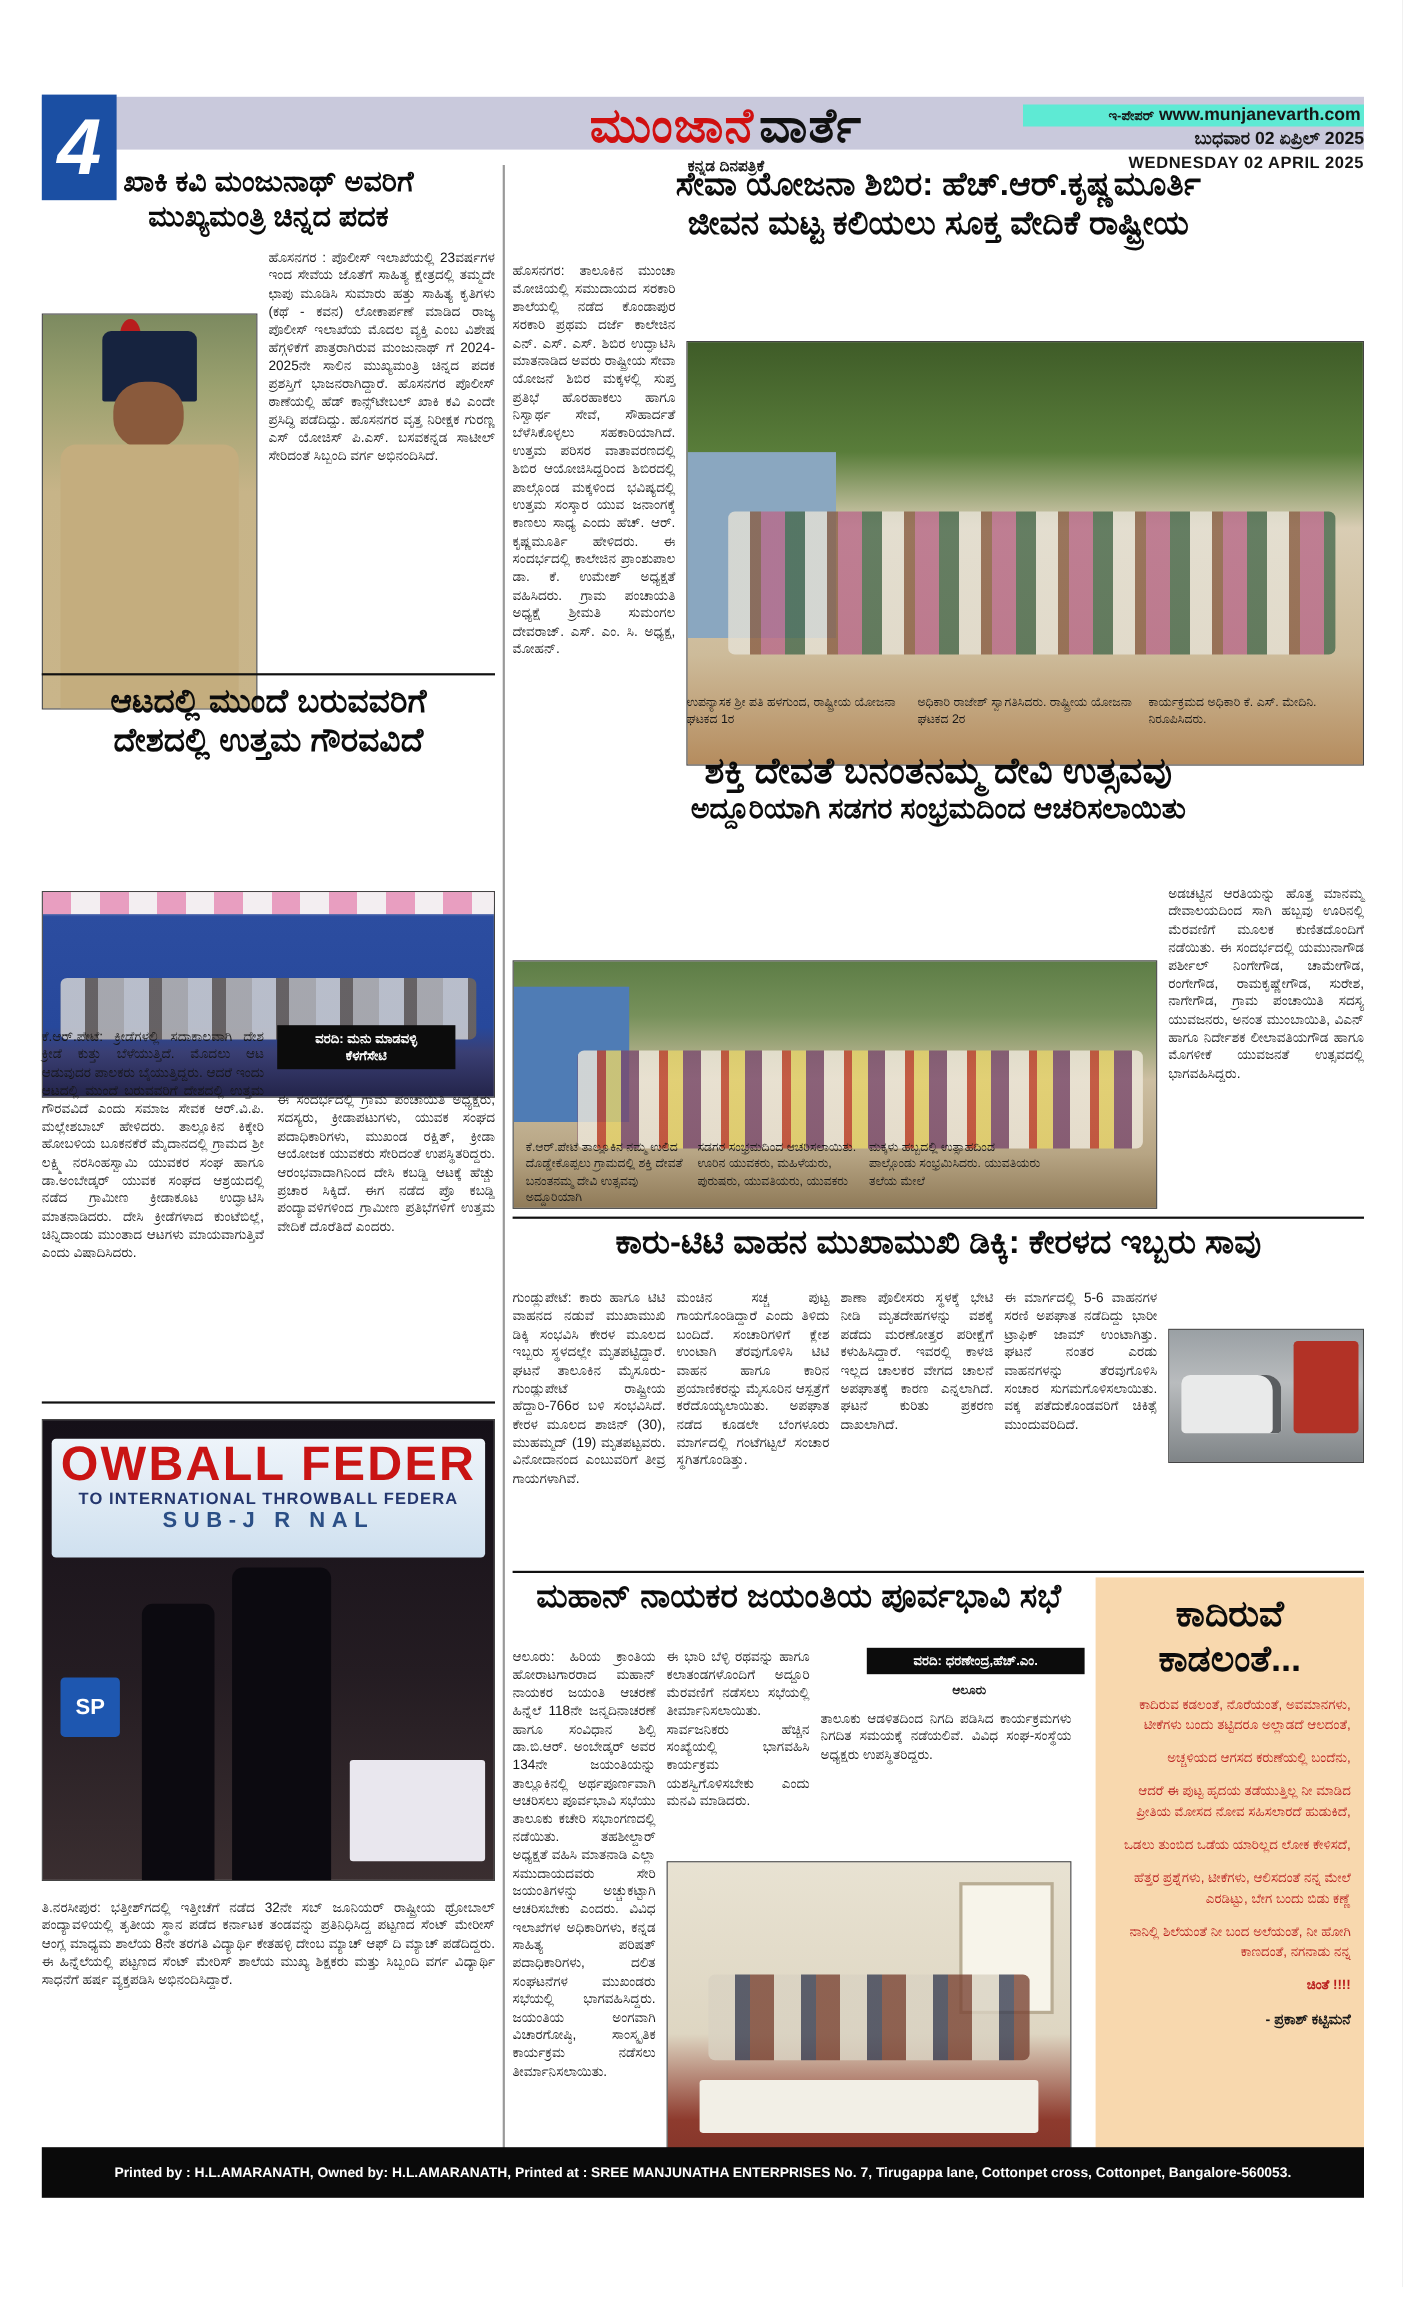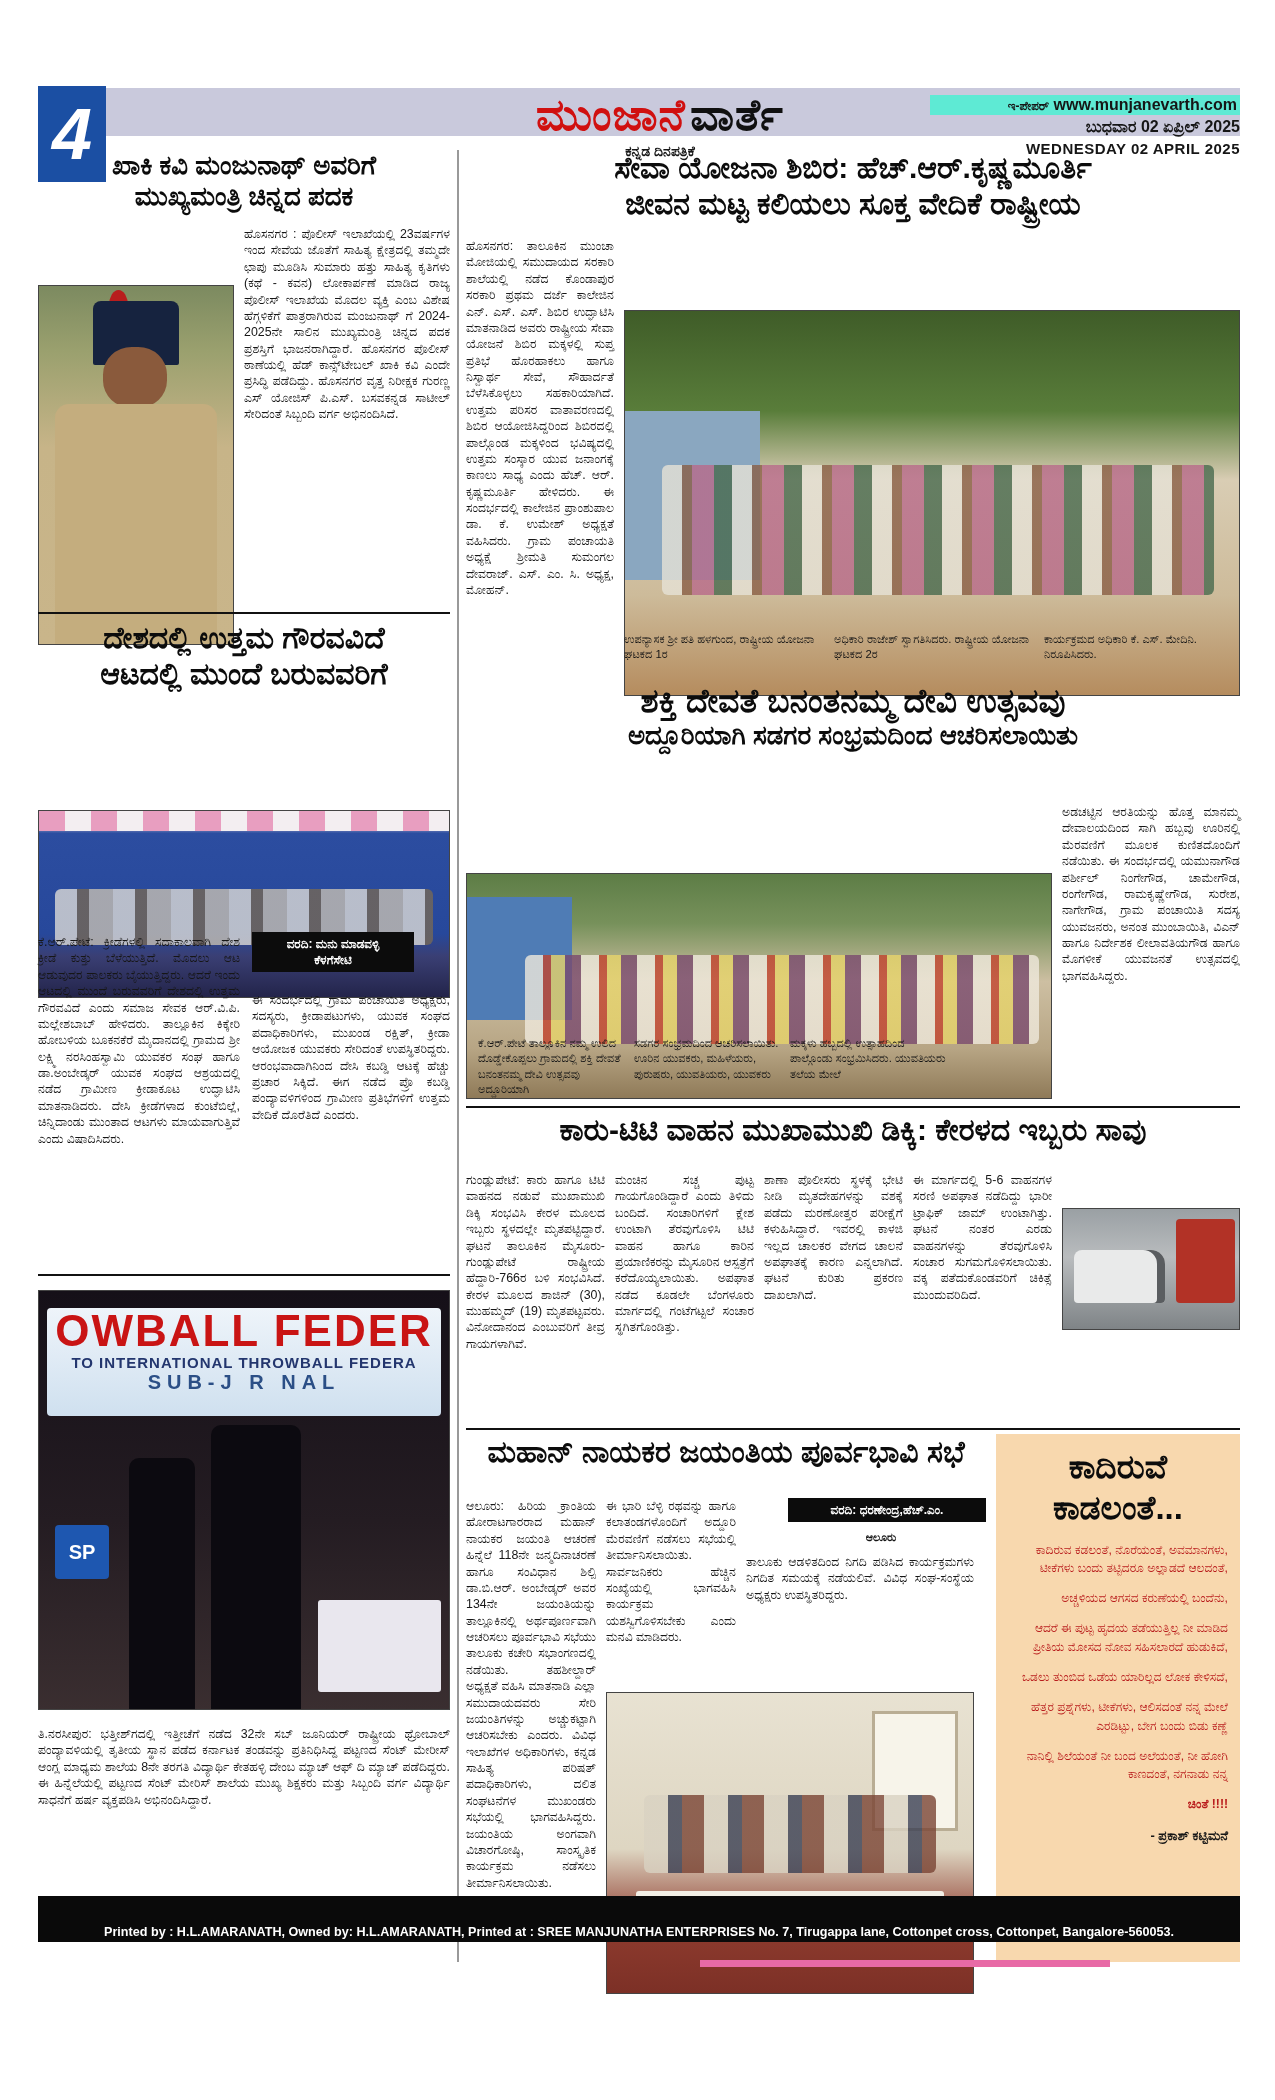--- a/index.html
+++ b/index.html
@@ -127,22 +127,22 @@
       <div class="cap"></div>
       <div class="face"></div>
       <div class="torso"></div>
     </div>
     <div class="abs small just" style="left:206px;top:76px;width:206px;height:380px;">ಹೊಸನಗರ : ಪೊಲೀಸ್ ಇಲಾಖೆಯಲ್ಲಿ 23ವರ್ಷಗಳ ಇಂದ ಸೇವೆಯ ಜೊತೆಗೆ ಸಾಹಿತ್ಯ ಕ್ಷೇತ್ರದಲ್ಲಿ ತಮ್ಮದೇ ಛಾಪು ಮೂಡಿಸಿ ಸುಮಾರು ಹತ್ತು ಸಾಹಿತ್ಯ ಕೃತಿಗಳು (ಕಥೆ - ಕವನ) ಲೋಕಾರ್ಪಣೆ ಮಾಡಿದ ರಾಜ್ಯ ಪೊಲೀಸ್ ಇಲಾಖೆಯ ಮೊದಲ ವ್ಯಕ್ತಿ ಎಂಬ ವಿಶೇಷ ಹೆಗ್ಗಳಿಕೆಗೆ ಪಾತ್ರರಾಗಿರುವ ಮಂಜುನಾಥ್ ಗೆ 2024-2025ನೇ ಸಾಲಿನ ಮುಖ್ಯಮಂತ್ರಿ ಚಿನ್ನದ ಪದಕ ಪ್ರಶಸ್ತಿಗೆ ಭಾಜನರಾಗಿದ್ದಾರೆ. ಹೊಸನಗರ ಪೊಲೀಸ್ ಠಾಣೆಯಲ್ಲಿ ಹೆಡ್ ಕಾನ್ಸ್‌ಟೇಬಲ್ ಖಾಕಿ ಕವಿ ಎಂದೇ ಪ್ರಸಿದ್ಧಿ ಪಡೆದಿದ್ದು. ಹೊಸನಗರ ವೃತ್ತ ನಿರೀಕ್ಷಕ ಗುರಣ್ಣ ಎಸ್ ಯೋಜಿಸ್ ಪಿ.ಎಸ್. ಬಸವಕನ್ನಡ ಸಾಟೀಲ್ ಸೇರಿದಂತೆ ಸಿಬ್ಬಂದಿ ವರ್ಗ ಅಭಿನಂದಿಸಿದೆ.</div>
   </div>
 
   <div class="abs h-rule" style="left:38px;top:612px;width:412px;"></div>
 
   <div class="abs" style="left:38px;top:620px;width:412px;height:648px;">
+    <div class="hl hl-30">ಆಟದಲ್ಲಿ ಮುಂದೆ ಬರುವವರಿಗೆ</div>
     <div class="hl hl-30">ದೇಶದಲ್ಲಿ ಉತ್ತಮ ಗೌರವವಿದೆ</div>
-    <div class="hl hl-30">ಆಟದಲ್ಲಿ ಮುಂದೆ ಬರುವವರಿಗೆ</div>
     <div class="abs photo ph-l2" style="left:0;top:118px;width:412px;height:188px;">
       <div class="drape"></div>
       <div class="people"></div>
     </div>
     <div class="abs byline-box" style="left:214px;top:312px;width:150px;">
       <div>ವರದಿ: ಮನು ಮಾಡವಳ್ಳಿ</div>
       <div>ಕೆಳಗೆಸೇಟಿ</div>
     </div>
     <div class="abs small just" style="left:0;top:314px;width:202px;height:330px;">ಕೆ.ಆರ್.ಪೇಟೆ: ಕ್ರೀಡೆಗಳಲ್ಲಿ ಸದಾಕಾಲವಾಗಿ ದೇಶ ಕ್ರೀಡೆ ಕುತ್ತು ಬೆಳೆಯುತ್ತಿದೆ. ಮೊದಲು ಆಟ ಆಡುವುದರ ಪಾಲಕರು ಬೈಯುತ್ತಿದ್ದರು. ಆದರೆ ಇಂದು ಆಟದಲ್ಲಿ ಮುಂದೆ ಬರುವವರಿಗೆ ದೇಶದಲ್ಲಿ ಉತ್ತಮ ಗೌರವವಿದೆ ಎಂದು ಸಮಾಜ ಸೇವಕ ಆರ್.ವಿ.ಪಿ. ಮಲ್ಲೇಶಬಾಬ್ ಹೇಳಿದರು. ತಾಲ್ಲೂಕಿನ ಕಿಕ್ಕೇರಿ ಹೋಬಳಿಯ ಬೂಕನಕೆರೆ ಮೈದಾನದಲ್ಲಿ ಗ್ರಾಮದ ಶ್ರೀ ಲಕ್ಷ್ಮಿ ನರಸಿಂಹಸ್ವಾಮಿ ಯುವಕರ ಸಂಘ ಹಾಗೂ ಡಾ.ಅಂಬೇಡ್ಕರ್ ಯುವಕ ಸಂಘದ ಆಶ್ರಯದಲ್ಲಿ ನಡೆದ ಗ್ರಾಮೀಣ ಕ್ರೀಡಾಕೂಟ ಉದ್ಘಾಟಿಸಿ ಮಾತನಾಡಿದರು. ದೇಸಿ ಕ್ರೀಡೆಗಳಾದ ಕುಂಟೆಬಿಲ್ಲೆ, ಚಿನ್ನಿದಾಂಡು ಮುಂತಾದ ಆಟಗಳು ಮಾಯವಾಗುತ್ತಿವೆ ಎಂದು ವಿಷಾದಿಸಿದರು.</div>
     <div class="abs small just" style="left:214px;top:372px;width:198px;height:272px;">ಈ ಸಂದರ್ಭದಲ್ಲಿ ಗ್ರಾಮ ಪಂಚಾಯಿತಿ ಅಧ್ಯಕ್ಷರು, ಸದಸ್ಯರು, ಕ್ರೀಡಾಪಟುಗಳು, ಯುವಕ ಸಂಘದ ಪದಾಧಿಕಾರಿಗಳು, ಮುಖಂಡ ರಕ್ಷಿತ್, ಕ್ರೀಡಾ ಆಯೋಜಕ ಯುವಕರು ಸೇರಿದಂತೆ ಉಪಸ್ಥಿತರಿದ್ದರು. ಆರಂಭವಾದಾಗಿನಿಂದ ದೇಸಿ ಕಬಡ್ಡಿ ಆಟಕ್ಕೆ ಹೆಚ್ಚು ಪ್ರಚಾರ ಸಿಕ್ಕಿದೆ. ಈಗ ನಡೆದ ಪ್ರೊ ಕಬಡ್ಡಿ ಪಂದ್ಯಾವಳಿಗಳಿಂದ ಗ್ರಾಮೀಣ ಪ್ರತಿಭೆಗಳಿಗೆ ಉತ್ತಮ ವೇದಿಕೆ ದೊರೆತಿದೆ ಎಂದರು.</div>
@@ -244,17 +244,17 @@
     <div class="poem-line">ಆದರೆ ಈ ಪುಟ್ಟ ಹೃದಯ ತಡೆಯುತ್ತಿಲ್ಲ ನೀ ಮಾಡಿದ ಪ್ರೀತಿಯ ಮೋಸದ ನೋವ ಸಹಿಸಲಾರದೆ ಹುಡುಕಿದೆ,</div>
     <div class="poem-line">ಒಡಲು ತುಂಬಿದ ಒಡೆಯ ಯಾರಿಲ್ಲದ ಲೋಕ ಕೇಳಿಸದೆ,</div>
     <div class="poem-line">ಹೆತ್ತರ ಪ್ರಶ್ನೆಗಳು, ಟೀಕೆಗಳು, ಆಲಿಸದಂತೆ ನನ್ನ ಮೇಲೆ ಎರಡಿಟ್ಟು, ಬೇಗ ಬಂದು ಬಿಡು ಕಣ್ಣೆ</div>
     <div class="poem-line">ನಾನಿಲ್ಲಿ ಶಿಲೆಯಂತೆ ನೀ ಬಂದ ಅಲೆಯಂತೆ, ನೀ ಹೋಗಿ ಕಾಣದಂತೆ, ನಗನಾಡು ನನ್ನ</div>
     <div class="poem-line" style="font-weight:bold;">ಚಿಂತೆ !!!!</div>
     <div class="poem-sign">- ಪ್ರಕಾಶ್ ಕಟ್ಟಿಮನೆ</div>
   </div>
 
   <div class="abs pink-strip" style="left:700px;top:1960px;width:410px;height:7px;"></div>
 
-  <div class="abs footer" style="left:38px;top:1896px;width:1202px;height:46px;justify-content:flex-end;">
+  <div class="abs footer" style="left:38px;top:1952px;width:1202px;height:46px;">
     <div>Printed by : H.L.AMARANATH, Owned by: H.L.AMARANATH, Printed at : SREE MANJUNATHA ENTERPRISES No. 7, Tirugappa lane, Cottonpet cross, Cottonpet, Bangalore-560053.</div>
   </div>
 
 </div>
 
 </body></html>

